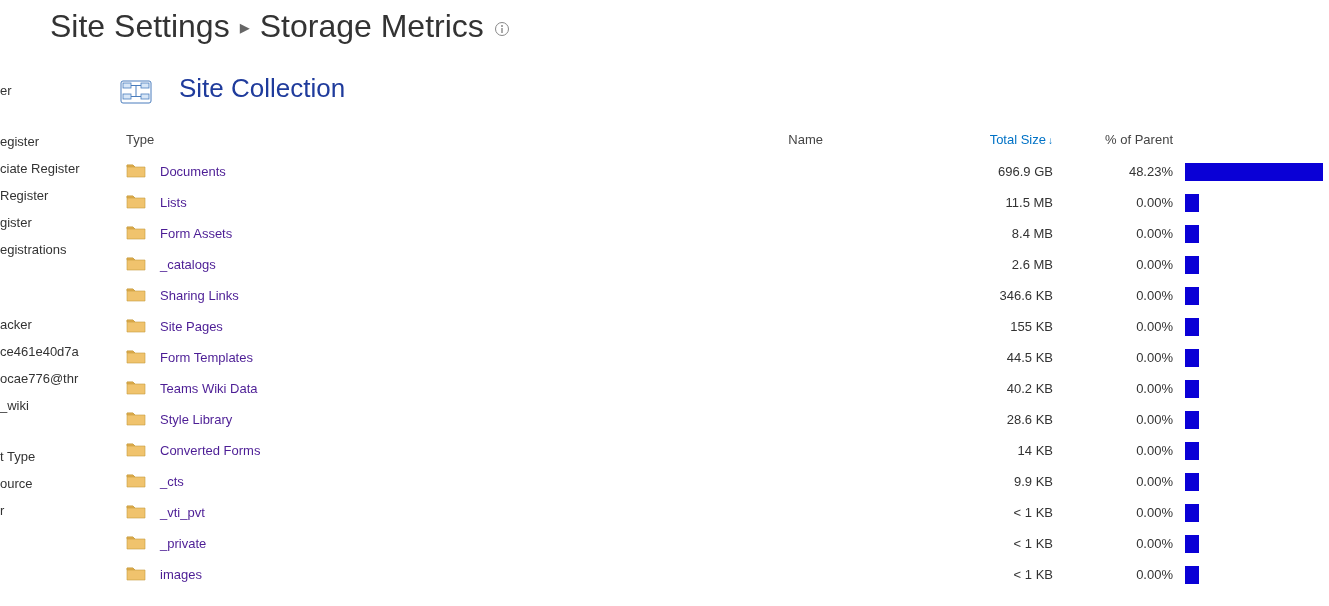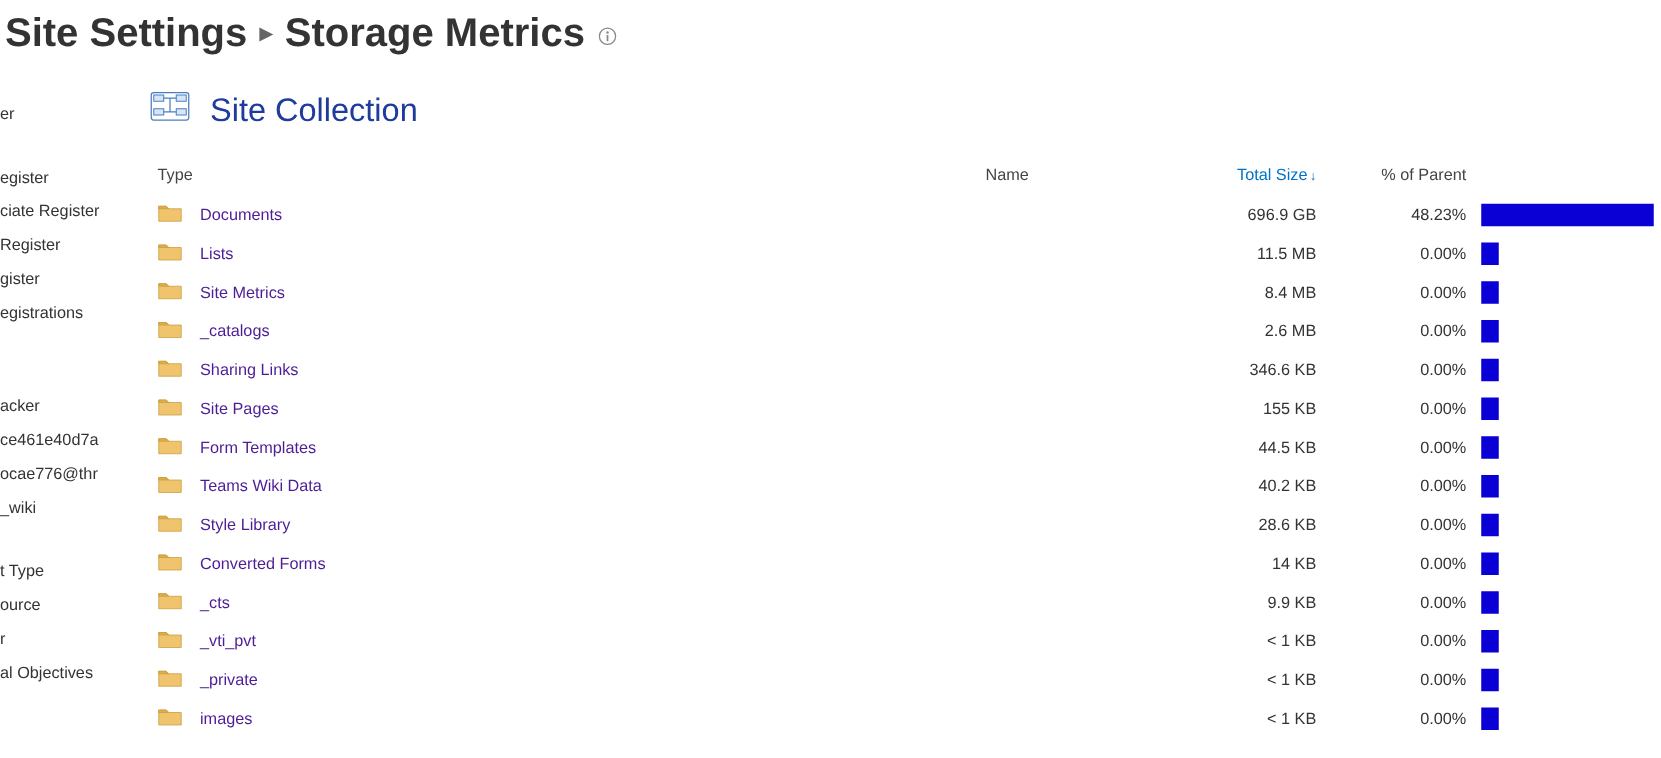--- a/index.html
+++ b/index.html
@@ -8,26 +8,27 @@
       font-size: 13px;
       color: #333;
       background: #fff;
       width: 1329px;
       height: 606px;
       overflow: hidden;
       position: relative;
     }
     .page-title {
       font-size: 32px;
-      font-weight: 700;
+      font-weight: 400;
       color: #333;
       padding: 8px 0 8px 4px;
       display: flex;
       align-items: center;
       gap: 6px;
+      margin-left: 46px;
     }
     .page-title a { color: #333; text-decoration: none; }
     .page-title .sep { font-size: 20px; color: #666; margin: 0 4px; }
     .page-title .info-icon svg { width: 16px; height: 16px; margin-left: 4px; vertical-align: middle; }
 
     .layout { display: flex; }
     .sidebar {
       width: 120px;
       padding-top: 24px;
       font-size: 13px;
@@ -39,22 +40,22 @@
       white-space: nowrap;
       overflow: hidden;
       cursor: pointer;
     }
     .sidebar .nav-spacer { height: 24px; }
 
     .main { flex: 1; padding-top: 10px; }
 
     .collection-header {
       display: flex;
-      align-items: flex-start;
-      gap: 16px;
+      align-items: flex-end;
+      gap: 27px;
       padding: 10px 0 20px 0;
     }
     .collection-header .title {
       font-size: 26px;
       font-weight: 300;
       color: #1f3b9c;
     }
     .coll-icon { width: 32px; height: 24px; }
 
     table.metrics {
@@ -124,21 +125,20 @@
       <div class="nav-spacer"></div>
       <div class="nav-spacer"></div>
       <div class="nav-item">acker</div>
       <div class="nav-item">ce461e40d7a</div>
       <div class="nav-item">ocae776@thr</div>
       <div class="nav-item">_wiki</div>
       <div class="nav-spacer"></div>
       <div class="nav-item">t Type</div>
       <div class="nav-item">ource</div>
       <div class="nav-item">r</div>
-      <div class="nav-item">al Objectives</div>
     </div>
 
   <div class="main">
     <div class="collection-header">
       <span class="coll-icon">
         <svg viewBox="0 0 32 24">
           <rect x="1" y="1" width="30" height="22" rx="2" fill="#fff" stroke="#4a7dbd" stroke-width="1"></rect>
           <rect x="3" y="3" width="8" height="5" fill="#d7e6f7" stroke="#4a7dbd" stroke-width="0.8"></rect>
           <rect x="3" y="14" width="8" height="5" fill="#d7e6f7" stroke="#4a7dbd" stroke-width="0.8"></rect>
           <rect x="21" y="3" width="8" height="5" fill="#d7e6f7" stroke="#4a7dbd" stroke-width="0.8"></rect>
@@ -193,21 +193,21 @@
             <td class="right">0.00%</td>
             <td class="bar-cell">
               <span class="bar" style="width: 10%;"></span>
             </td>
           </tr>
           <tr>
             <td><span class="folder-icon"><svg viewBox="0 0 20 16">
                   <path d="M1 3 L7 3 L9 5 L19 5 L19 15 L1 15 Z" fill="#f0c36d" stroke="#c89b3c" stroke-width="0.6"></path>
                   <path d="M1 3 L7 3 L9 5 L1 5 Z" fill="#e0ad4c" stroke="#c89b3c" stroke-width="0.6"></path>
                 </svg></span></td>
-            <td><span class="name-link">Site Metrics</span></td>
+            <td><span class="name-link">Form Assets</span></td>
             <td class="right">8.4 MB</td>
             <td class="right">0.00%</td>
             <td class="bar-cell">
               <span class="bar" style="width: 10%;"></span>
             </td>
           </tr>
           <tr>
             <td><span class="folder-icon"><svg viewBox="0 0 20 16">
                   <path d="M1 3 L7 3 L9 5 L19 5 L19 15 L1 15 Z" fill="#f0c36d" stroke="#c89b3c" stroke-width="0.6"></path>
                   <path d="M1 3 L7 3 L9 5 L1 5 Z" fill="#e0ad4c" stroke="#c89b3c" stroke-width="0.6"></path>

